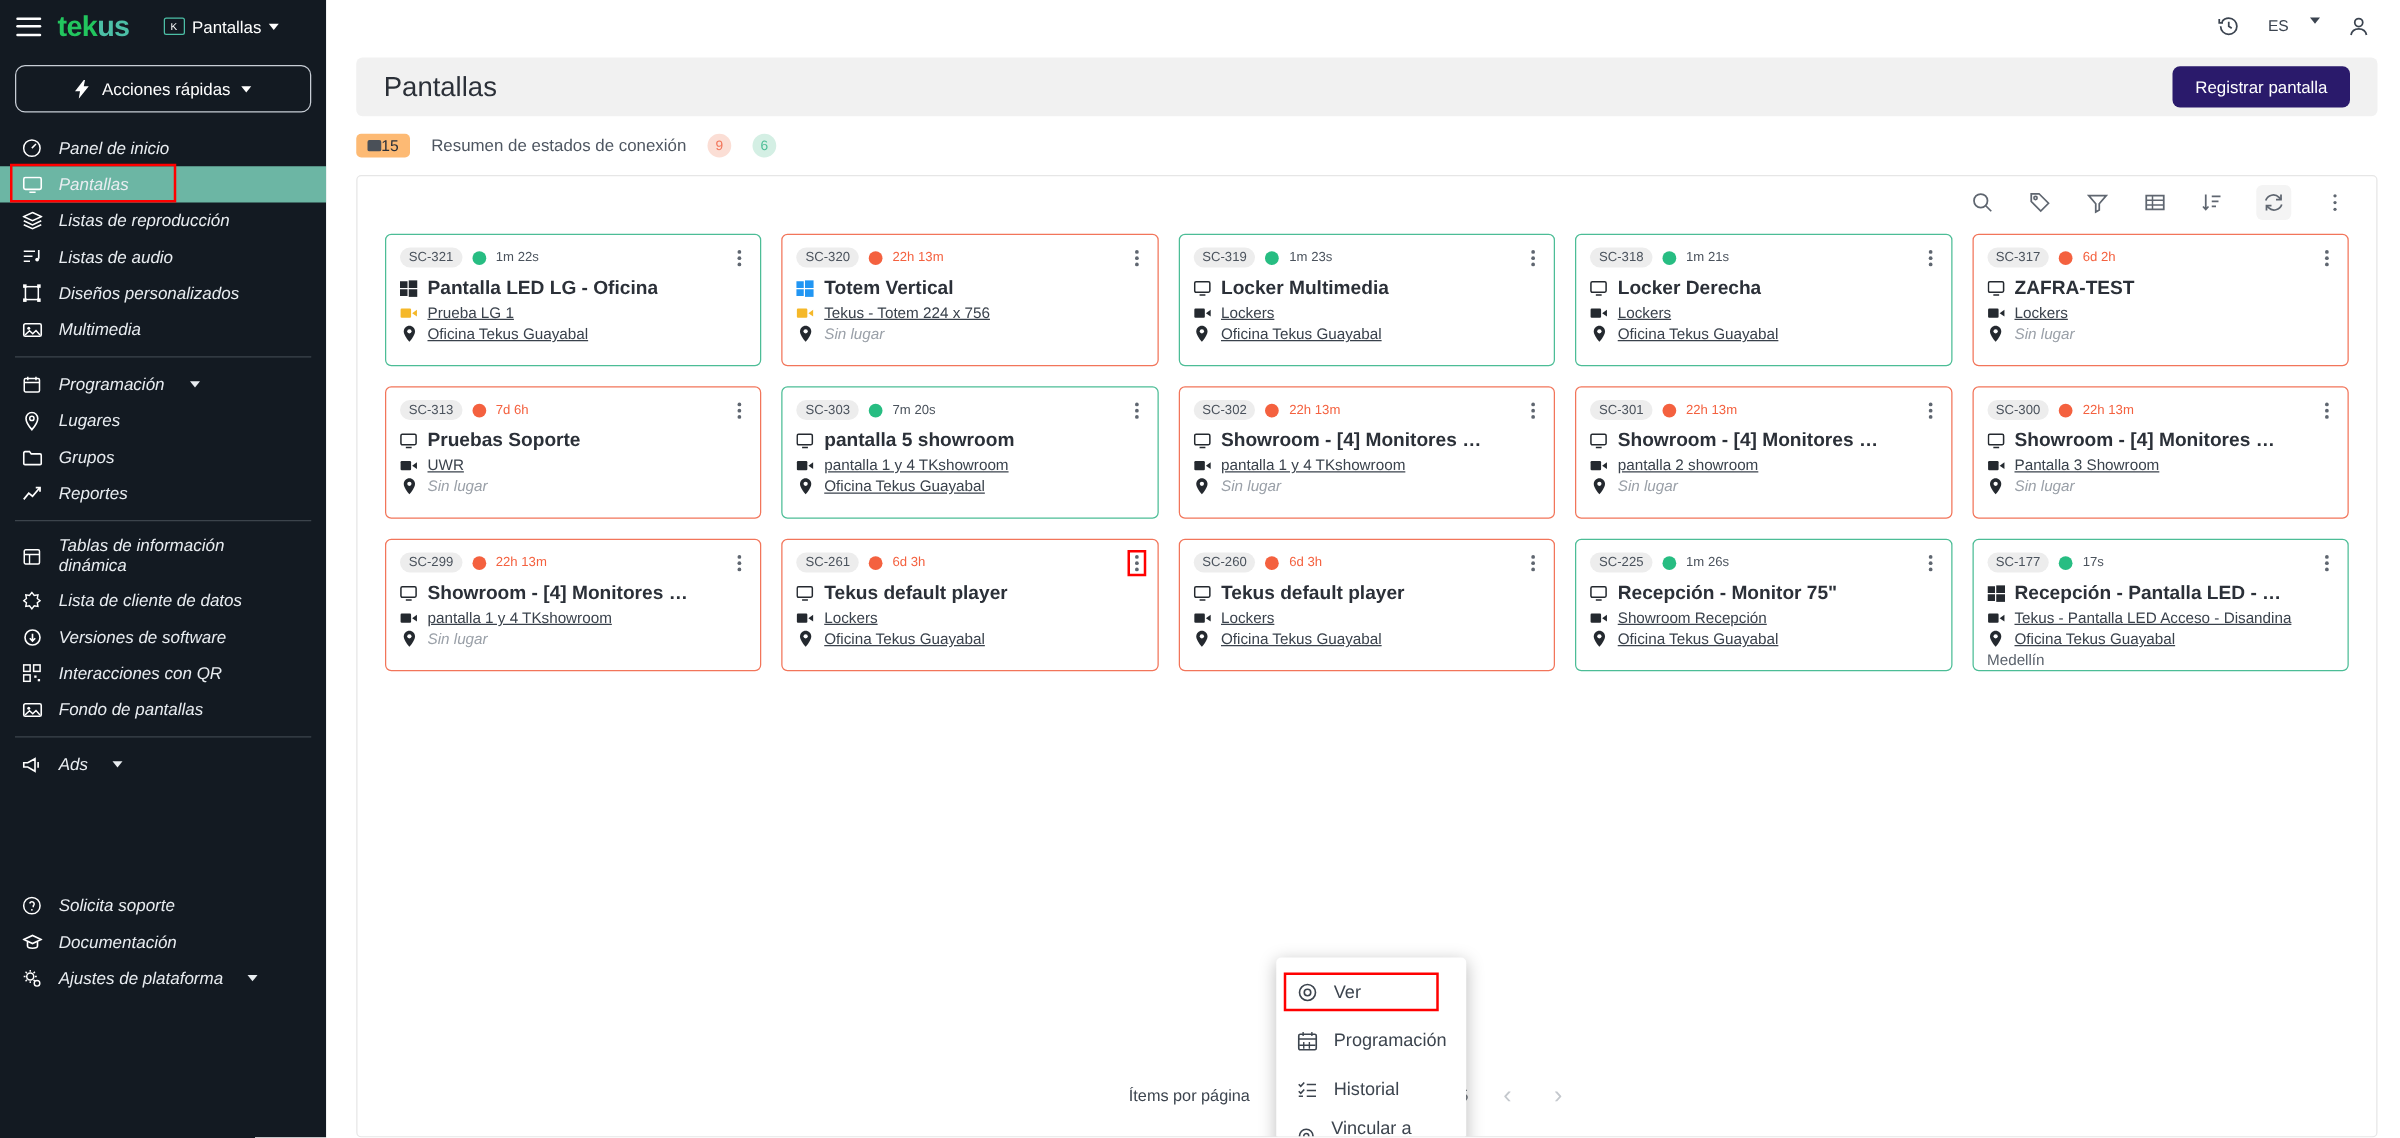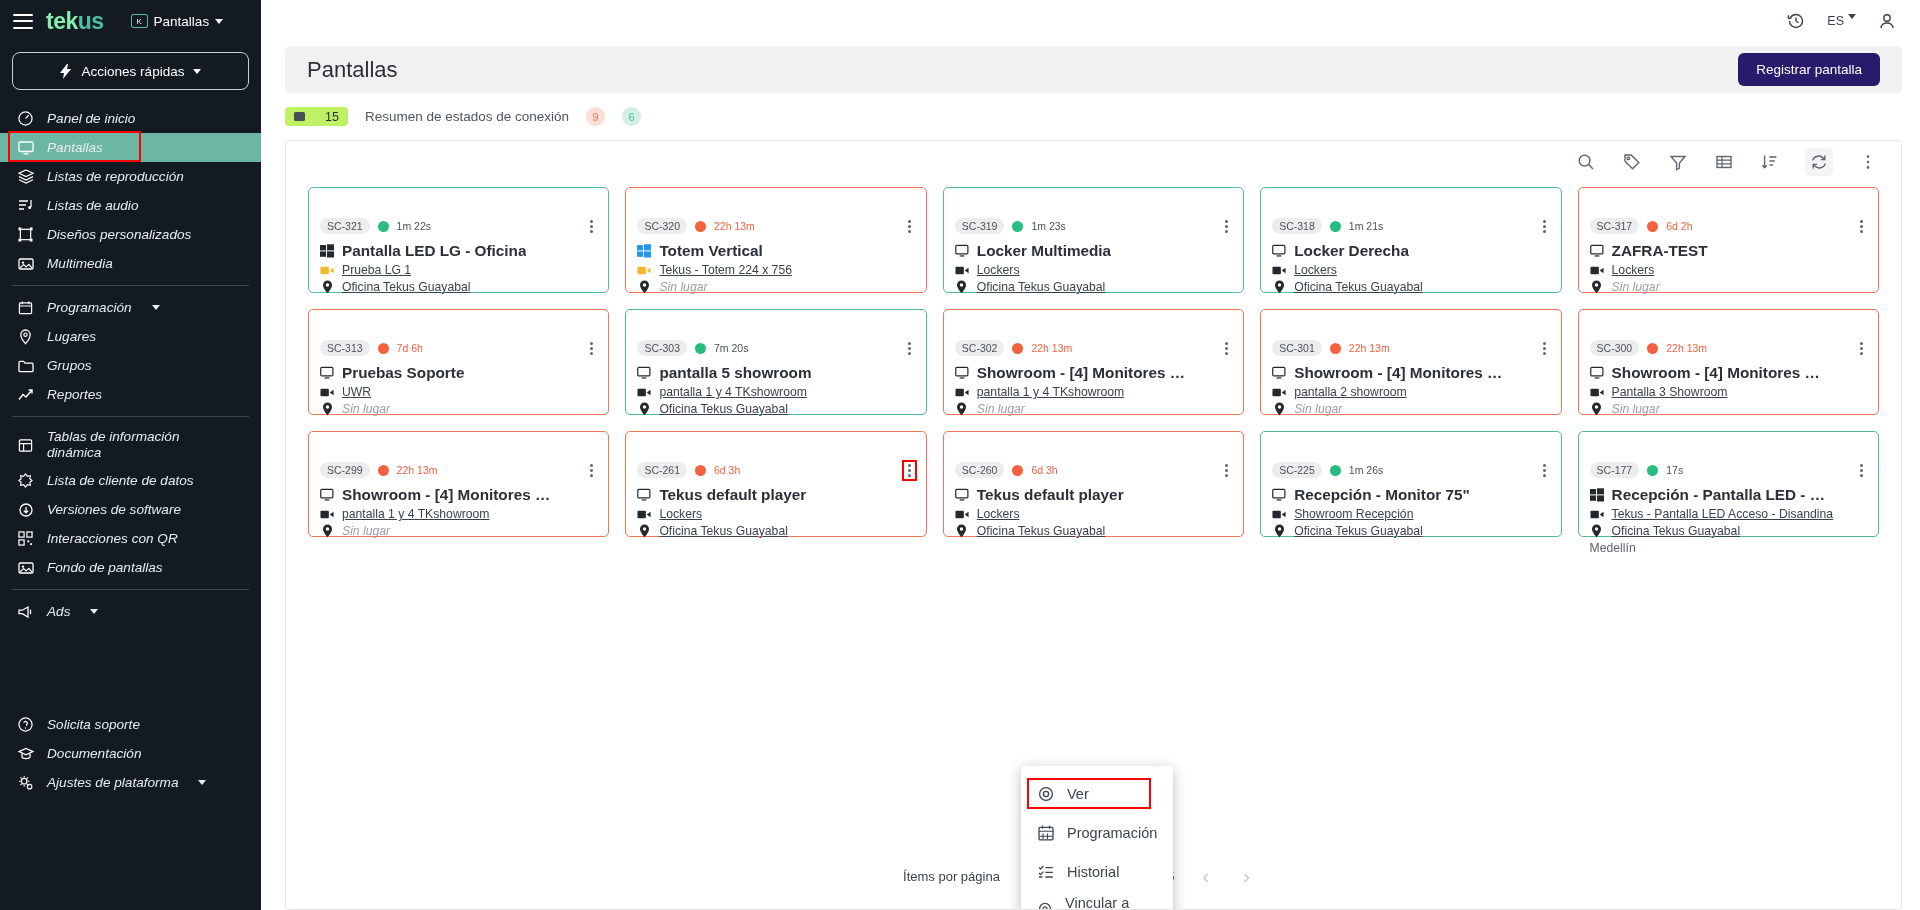--- a/index.html
+++ b/index.html
@@ -12,21 +12,21 @@
 
   
   .sidebar {
     width: 261px; height: 910px; background: #131a22;
     color: #ffffff; flex: 0 0 261px; position: relative;
   }
   .sb-top { display: flex; align-items: center; height: 42px; padding: 0 13px; gap: 13px; }
   .burger { width: 20px; height: 15px; display: flex; flex-direction: column; justify-content: space-between; cursor: pointer; }
   .burger span { display: block; height: 2px; background: #fff; border-radius: 1px; }
   .logo { font-size: 23px; font-weight: 700; letter-spacing: -.5px; line-height: 1; }
-  .logo .tk { color: #86efac; }
+  .logo .tk { color: #22c55e; }
   .logo .acc { color: #4cbfa6; }
   .ctx { display: flex; align-items: center; gap: 6px; font-size: 13.5px; margin-left: 14px; cursor: pointer; }
   .ctx-ico {
     width: 17px; height: 14px; border: 1.6px solid #4cbfa6; border-radius: 2px;
     display: flex; align-items: center; justify-content: center; font-size: 8px; color: #fff;
   }
   .caret { width: 0; height: 0; border-left: 4px solid transparent; border-right: 4px solid transparent; border-top: 5px solid currentColor; }
 
   .qa-btn {
     margin: 10px 12px 14px; height: 38px; border: 1px solid #c8ced6; border-radius: 8px;
@@ -47,37 +47,37 @@
     content: ""; position: absolute; left: 8px; top: -2px; width: 133px; height: 31px;
     border: 2.5px solid #ff0000; box-sizing: border-box;
   }
   .nav-sep { height: 1px; background: #3c444c; margin: 7px 12px; }
   .nav-spacer { height: 84px; }
   svg.i { display: block; }
 
   
   .main { flex: 1; height: 910px; background: #fff; display: flex; flex-direction: column; position: relative; }
   .topbar { height: 42px; display: flex; align-items: center; justify-content: flex-end; gap: 22px; padding-right: 24px; }
-  .topbar .ti { color: #3b4450; cursor: pointer; display: flex; align-items: flex-start; gap: 4px; font-size: 12.5px; }
+  .topbar .ti { color: #3b4450; cursor: pointer; display: flex; align-items: flex-start; gap: 17px; font-size: 12.5px; }
 
   .page-head {
     margin: 4px 18px 0 24px; background: #f1f1f1; border-radius: 5px;
     height: 47px; display: flex; align-items: center; justify-content: space-between; padding: 0 22px;
   }
   .page-title { font-size: 22px; font-weight: 500; color: #2b3038; }
   .reg-btn {
     background: #2a1a6b; color: #fff; border: none; border-radius: 6px;
     height: 33px; padding: 0 18px; font-size: 13.5px; cursor: pointer;
     font-family: "Liberation Sans", sans-serif;
   }
 
   .status-row { display: flex; align-items: center; gap: 17px; padding: 14px 24px 0 24px; }
   .chip-count {
-    background: #bef264; color: #2b3038; border-radius: 4px; height: 19px;
-    display: flex; align-items: center; gap: 20px; padding: 0 9px; font-size: 12.5px;
+    background: #fdba74; color: #2b3038; border-radius: 4px; height: 19px;
+    display: flex; align-items: center; gap: 0; padding: 0 9px; font-size: 12.5px;
   }
   .chip-count .sq { width: 11px; height: 9px; background: #4a5058; border-radius: 1.5px; }
   .status-lbl { font-size: 13.5px; color: #4e5661; }
   .pill { width: 19px; height: 19px; border-radius: 50%; display: flex; align-items: center; justify-content: center; font-size: 11px; }
   .pill.red { background: #fbded5; color: #f2755a; }
   .pill.green { background: #d4efe4; color: #4cbd96; }
 
   .panel {
     margin: 14px 18px 0 24px; border: 1px solid #e6e6e6; border-radius: 4px;
     flex: 1; display: flex; flex-direction: column; overflow: hidden; position: relative;
@@ -85,21 +85,21 @@
   .panel-tools { height: 42px; display: flex; align-items: center; justify-content: flex-end; gap: 24px; padding: 0 22px; }
   .tool { color: #5f6670; cursor: pointer; display: flex; align-items: center; justify-content: center; width: 22px; height: 22px; }
   .tool.boxed { background: #f4f4f4; border-radius: 5px; width: 28px; height: 28px; }
 
   .grid { display: grid; grid-template-columns: repeat(5, 1fr); gap: 16px 16px; padding: 4px 22px 0 22px; }
   .card {
     border: 1.5px solid #4cbd96; border-radius: 5px; background: #fff;
     height: 106px; padding: 9px 11px 0 11px; position: relative;
   }
   .card.off { border-color: #f2755a; }
-  .card-top { display: flex; align-items: center; gap: 8px; height: 18px; margin-top: 20px; }
+  .card-top { display: flex; align-items: center; gap: 8px; height: 18px; }
   .sc-id { background: #ededed; color: #4a525c; border-radius: 9px; padding: 2px 7px; font-size: 10.5px; }
   .dot { width: 11px; height: 11px; border-radius: 50%; background: #27bd82; flex: 0 0 11px; }
   .dot.red { background: #f4613f; }
   .uptime { font-size: 10.5px; color: #4a525c; }
   .uptime.red { color: #f4613f; }
   .kebab { margin-left: auto; cursor: pointer; color: #5f6670; display: flex; flex-direction: column; gap: 2px; align-items: center; padding: 2px 4px; }
   .kebab i { width: 3px; height: 3px; border-radius: 50%; background: currentColor; display: block; }
   .kebab.hl { outline: 2.5px solid #ff0000; }
   .card-title { display: flex; align-items: center; gap: 8px; margin-top: 7px; }
   .card-title .tt {

